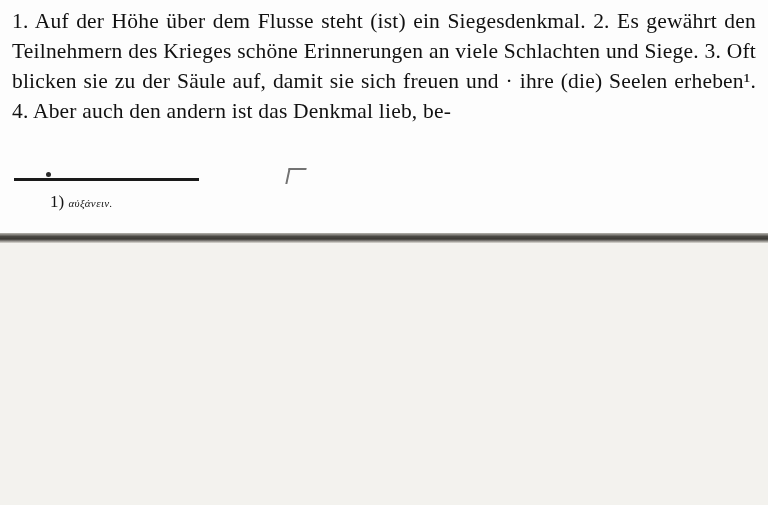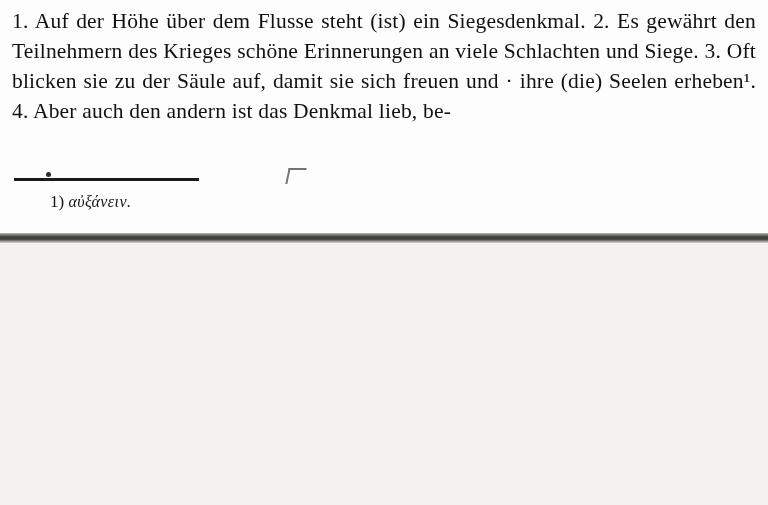--- a/index.html
+++ b/index.html
@@ -99,21 +99,21 @@
   .footnote {
     position: absolute;
     left: 50px;
     top: 192px;
     font-family: "Liberation Serif", serif;
     font-size: 17px;
     color: #141414;
   }
   .footnote .grk {
     font-style: italic;
-    font-size: 16px;
+    font-size: 11px;
     letter-spacing: .4px;
   }
 </style>
 </head>
 <body>
 
 <div class="page">
 
   <div class="scan-top">
     <div class="body-text top-text">1. Auf der Höhe über dem Flusse steht (ist) ein Siegesdenkmal. 2. Es gewährt den Teilnehmern des Krieges schöne Erinnerungen an viele Schlachten und Siege. 3. Oft blicken sie zu der Säule auf, damit sie sich freuen und · ihre (die) Seelen erheben¹. 4. Aber auch den andern ist das Denkmal lieb, be-</div>

